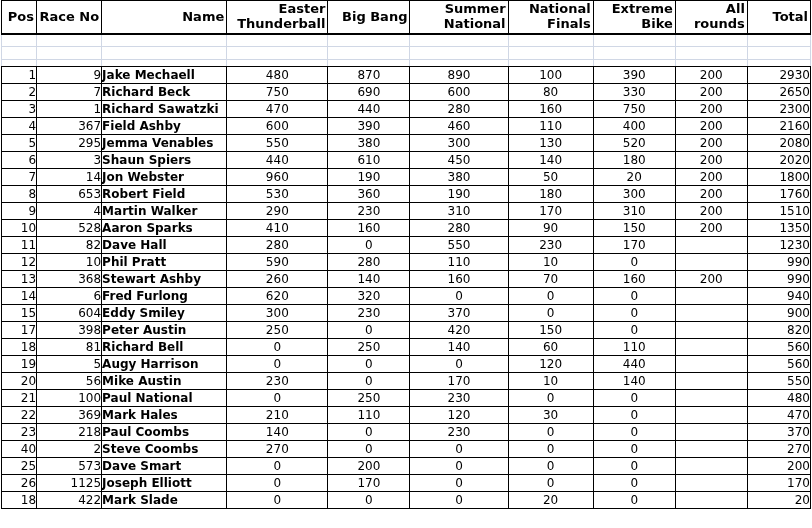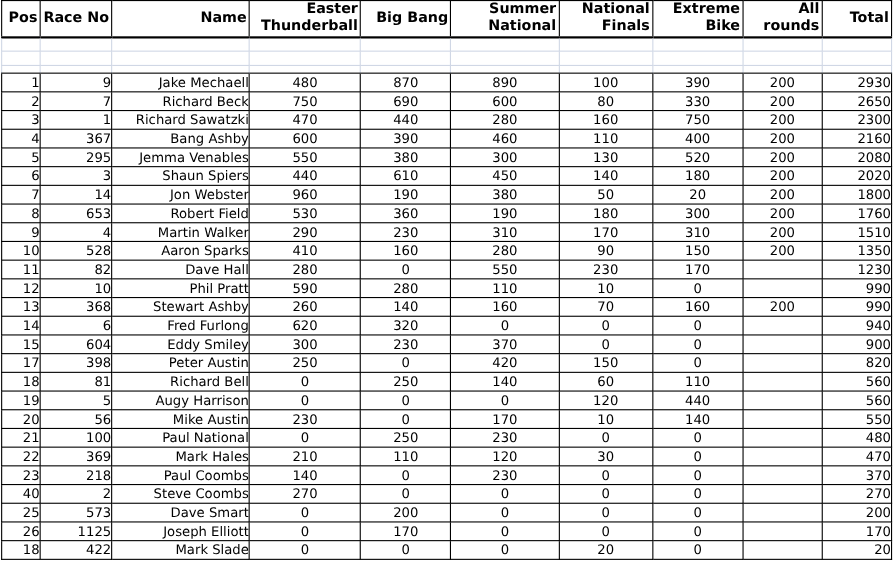--- a/index.html
+++ b/index.html
@@ -53,21 +53,21 @@
 
   tbody.data td {
     border: 1px solid #000000;
     font-size: 12px;
     height: 16px;
     padding: 0;
     white-space: nowrap;
     overflow: hidden;
     vertical-align: middle;
   }
-  td.al { text-align: right;  padding-left: 2px; }
+  td.al { text-align: left;  padding-left: 2px; font-weight: bold; }
   td.ar { text-align: right; padding-right: 3px; }
   td.ac { text-align: center; }
 </style>
 </head>
 <body>
 
 <table>
   <colgroup>
     <col class="c0">
       <col class="c1">
@@ -165,21 +165,21 @@
         <td class="ac">440</td>
         <td class="ac">280</td>
         <td class="ac">160</td>
         <td class="ac">750</td>
         <td class="ac">200</td>
         <td class="ar">2300</td>
       </tr>
       <tr>
         <td class="ar">4</td>
         <td class="ar">367</td>
-        <td class="al">Bang Ashby</td>
+        <td class="al">Field Ashby</td>
         <td class="ac">600</td>
         <td class="ac">390</td>
         <td class="ac">460</td>
         <td class="ac">110</td>
         <td class="ac">400</td>
         <td class="ac">200</td>
         <td class="ar">2160</td>
       </tr>
       <tr>
         <td class="ar">5</td>

